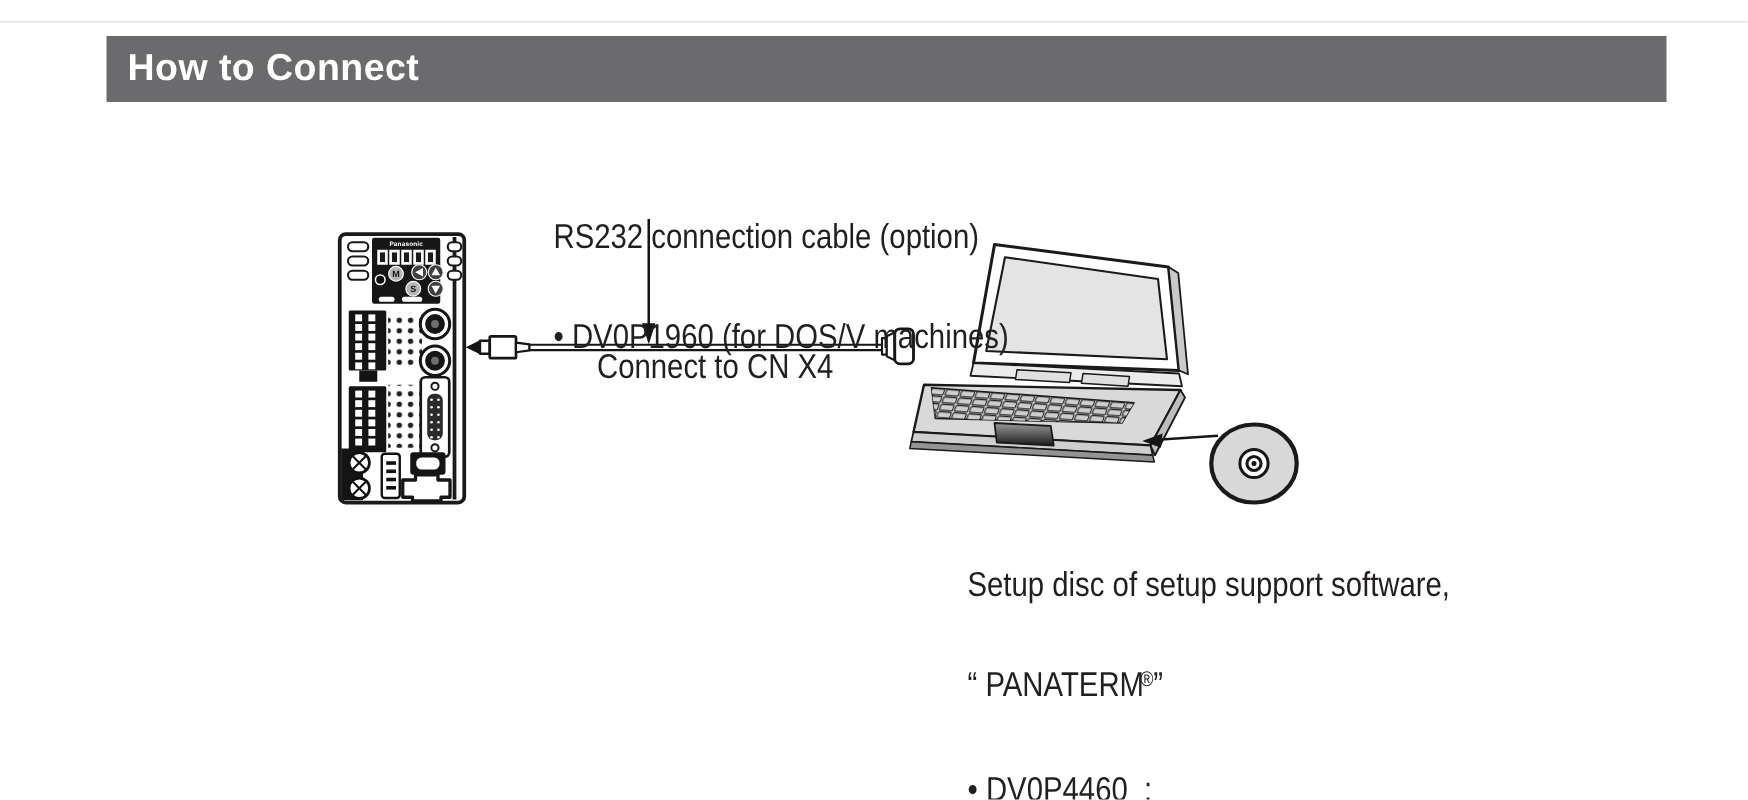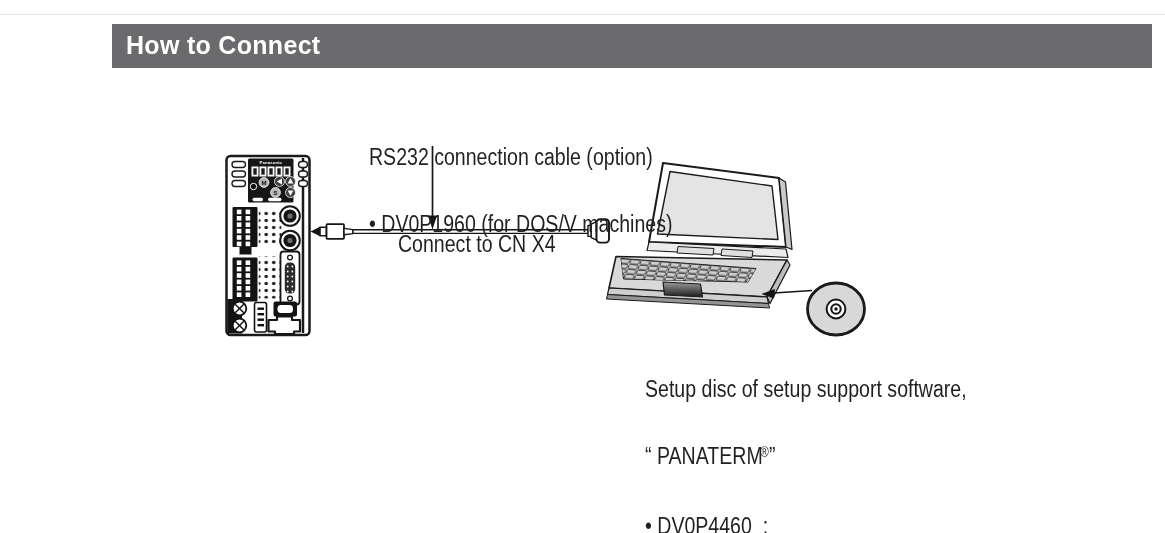--- a/index.html
+++ b/index.html
@@ -7,21 +7,21 @@
     width:1165px;height:533px;position:relative;overflow:hidden;
     background:#ffffff;
     font-family:"Liberation Sans","DejaVu Sans",sans-serif;
     color:#231f20;
   }
   .page-edge{position:absolute;left:0;top:14px;width:1165px;height:1px;background:#e4e4e4;}
   .section-header{
     position:absolute;left:71px;top:24px;width:1040px;height:44px;
     background:#6b6b6e;color:#ffffff;
     font-size:25px;font-weight:bold;line-height:43px;
-    padding-left:14px;box-sizing:border-box;letter-spacing:0.3px;margin-left:41px;
+    padding-left:14px;box-sizing:border-box;letter-spacing:0.3px;
   }
   .lbl{
     position:absolute;font-size:23px;line-height:22.4px;color:#231f20;
     white-space:pre;transform:scaleX(0.85);transform-origin:left top;
   }
   .cable-note{left:369px;top:101px;}
   .connect-label{left:398px;top:233px;}
   .setup-note{left:645px;top:333px;}
   .reg{font-size:14px;position:relative;top:-7px;margin-left:-3px;}
   svg.art{position:absolute;left:0;top:0;}

